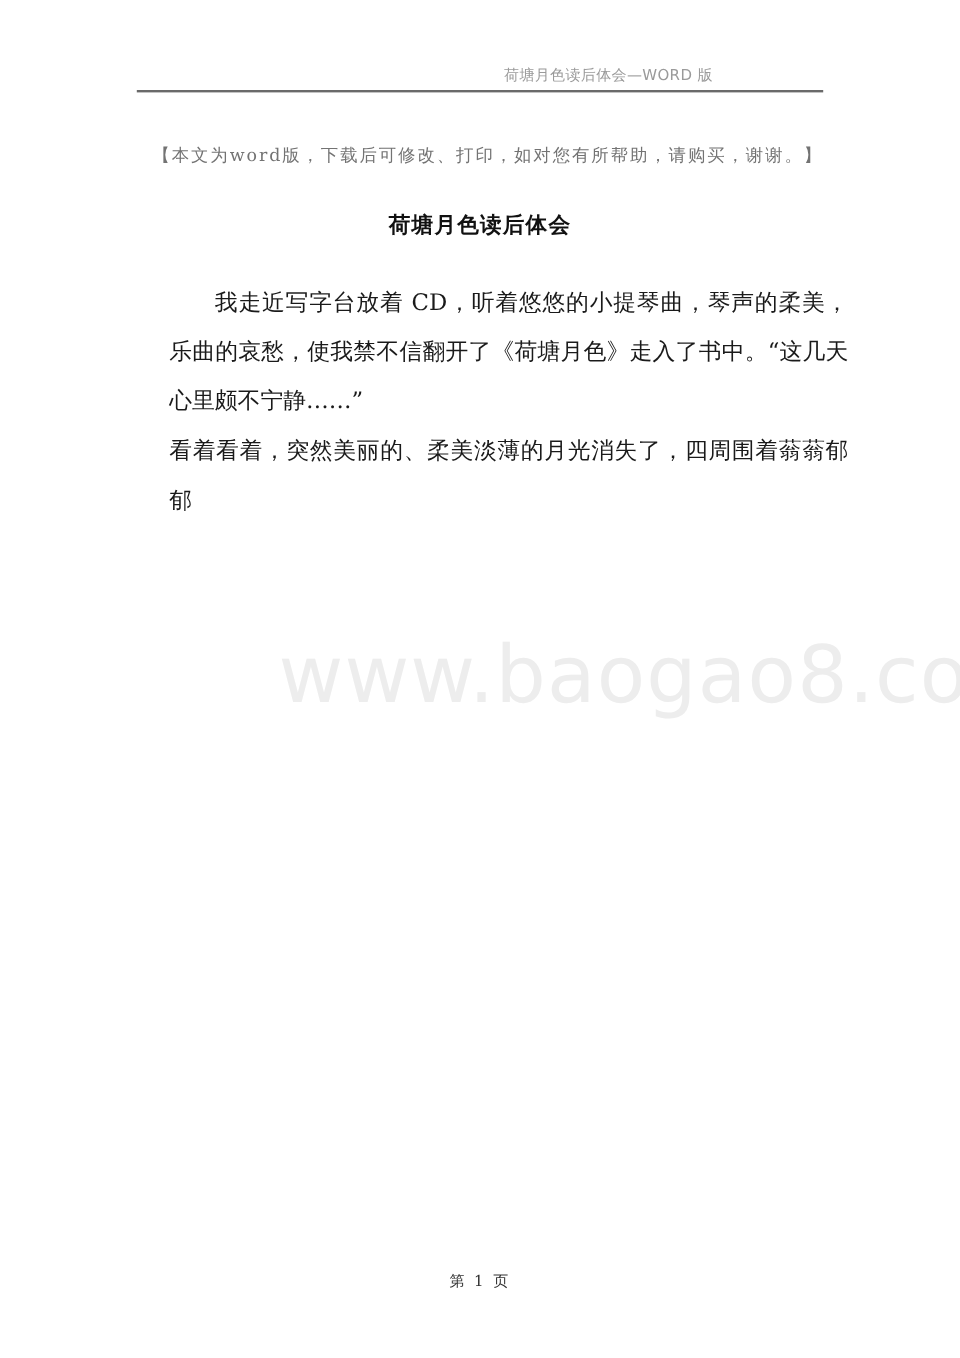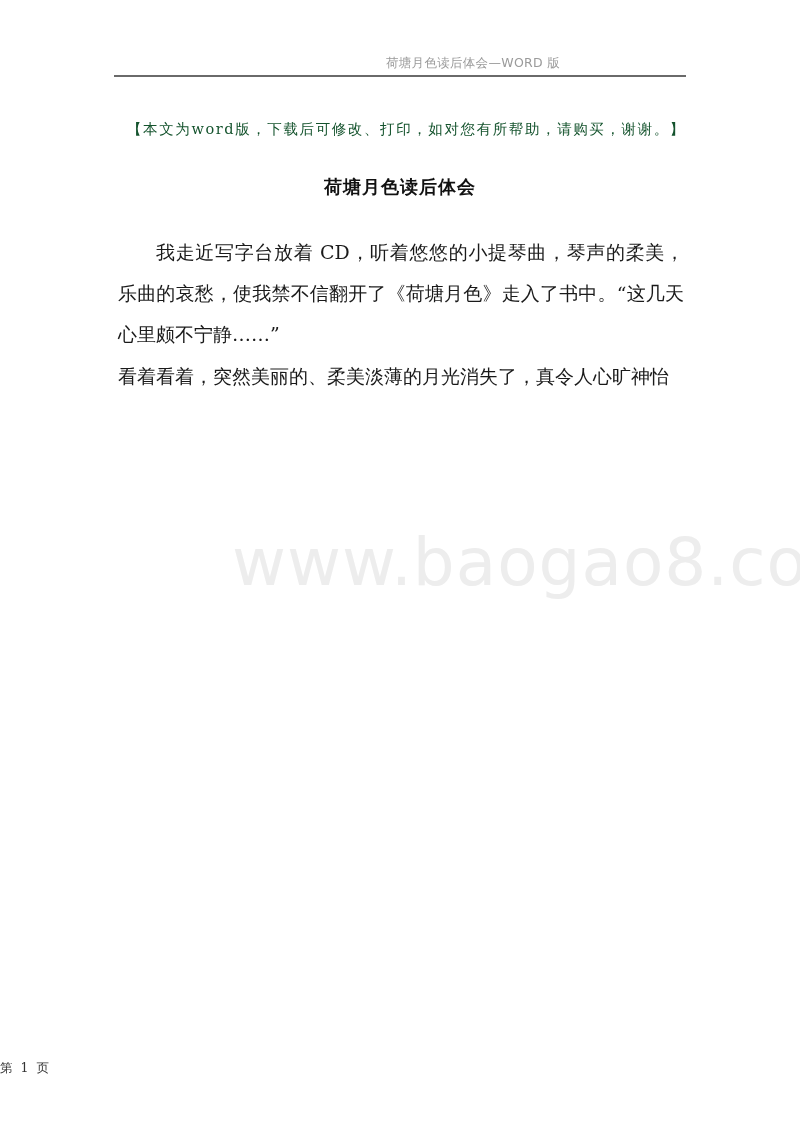--- a/index.html
+++ b/index.html
@@ -14,20 +14,21 @@
       overflow: hidden;
       font-family: "DejaVu Serif", "Liberation Serif", serif;
       color: #111111;
     }
     .page {
       position: absolute;
       left: 0; top: 0;
       width: 678px;
       height: 1132px;
       background: #ffffff;
+      padding-left: 34px;
     }
     .header-text {
       position: absolute;
       right: 118px;
       top: 55px;
       font-size: 12.5px;
       color: #9a9a9a;
       font-family: "DejaVu Sans", "Liberation Sans", sans-serif;
       letter-spacing: 0.3px;
       white-space: nowrap;
@@ -39,21 +40,21 @@
       width: 572px;
       height: 2px;
       background: #6a6a6a;
     }
     .notice {
       position: absolute;
       left: 127px;
       top: 120px;
       width: 546px;
       font-size: 14.5px;
-      color: #14532d;
+      color: #737373;
       white-space: nowrap;
       letter-spacing: 1.6px;
       font-family: "DejaVu Serif", "Liberation Serif", serif;
     }
     .title {
       position: absolute;
       left: 0;
       width: 800px;
       top: 175px;
       text-align: center;
@@ -87,26 +88,27 @@
       top: 530px;
       font-size: 66px;
       color: #ededed;
       font-family: "DejaVu Sans", "Liberation Sans", sans-serif;
       letter-spacing: 1px;
       white-space: nowrap;
       z-index: 0;
       pointer-events: none;
       line-height: 1;
     }
-    .body-text { z-index: 1; }
+    .body-text { z-index: 1; margin-left: 23px; }
     .page-number {
       position: absolute;
       left: 0;
       width: 800px;
       top: 1060px;
+      text-align: center;
       font-size: 12.5px;
       color: #333333;
       letter-spacing: 2px;
     }
   </style>
 </head>
 <body>
 
 <div class="page">
 
@@ -114,18 +116,18 @@
   <div class="header-rule"></div>
 
   <div class="notice">【本文为word版，下载后可修改、打印，如对您有所帮助，请购买，谢谢。】</div>
 
   <div class="title">荷塘月色读后体会</div>
 
   <div class="watermark">www.baogao8.com</div>
 
   <div class="body-text">
     <p class="indent">我走近写字台放着 CD，听着悠悠的小提琴曲，琴声的柔美，乐曲的哀愁，使我禁不信翻开了《荷塘月色》走入了书中。“这几天心里颇不宁静……”</p>
-    <p>看着看着，突然美丽的、柔美淡薄的月光消失了，真令人心旷神怡</p>
+    <p>看着看着，突然美丽的、柔美淡薄的月光消失了，四周围着蓊蓊郁郁</p>
   </div>
 
   <div class="page-number">第 1 页</div>
 
 </div>
 
 </body></html>

